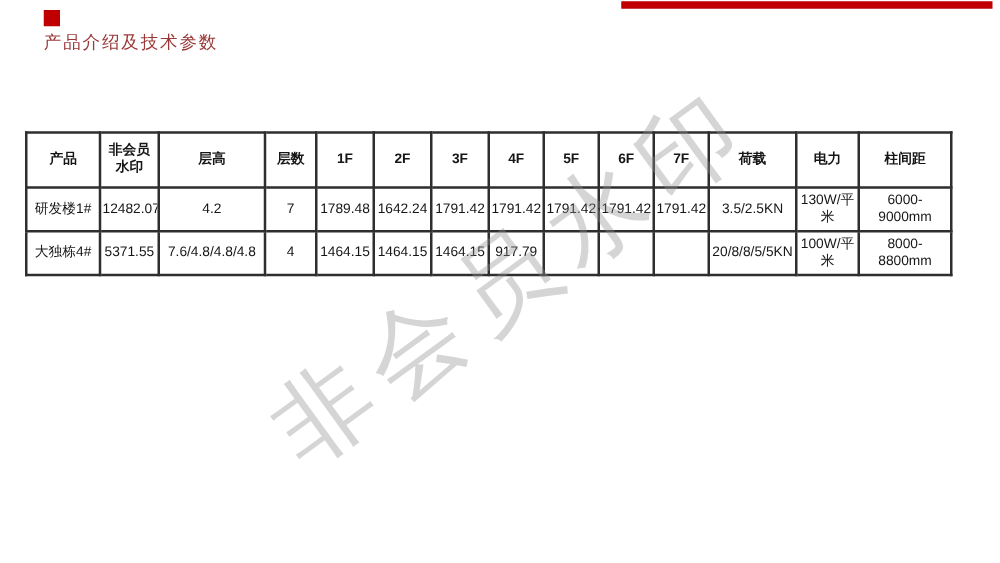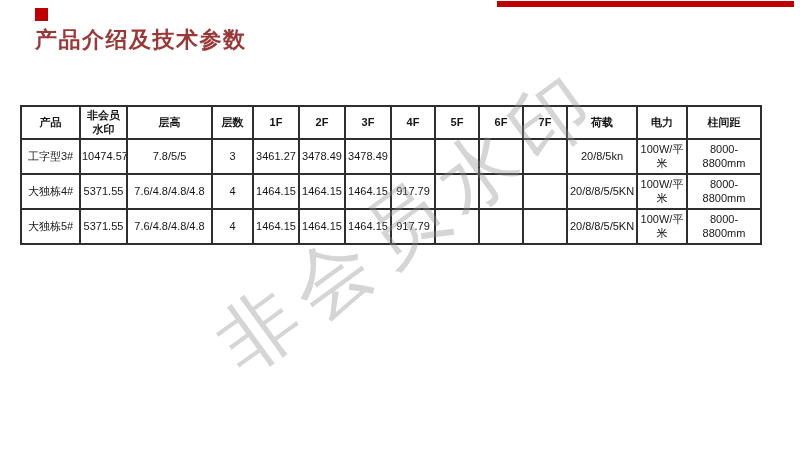--- a/index.html
+++ b/index.html
@@ -16,21 +16,21 @@
     background: var(--accent, #C00000);
   }
   .accent-bar {
     position: absolute; left: 497px; top: 1px;
     width: 297px; height: 6px;
     background: var(--accent, #C00000);
   }
   .page-title {
     position: absolute; left: 35px; top: 25px;
     margin: 0;
-    font-size: 22px; font-weight: 700;
+    font-size: 14px; font-weight: 400;
     letter-spacing: 1.5px;
     color: var(--title-color, #9A3838);
   }
   .watermark {
     position: absolute; left: 410px; top: 222px;
     transform: translate(-50%, -50%) rotate(-36deg);
     font-size: 78px; letter-spacing: 12px;
     white-space: nowrap;
     color: rgba(145,145,145,0.38);
     z-index: 5;
@@ -47,21 +47,21 @@
     border: 2px solid #2e2e2e;
     text-align: center;
     vertical-align: middle;
     padding: 0 1px;
     font-size: 11px;
     color: #161616;
     overflow: hidden;
     white-space: pre-line;
     line-height: 1.25;
   }
-  .spec-table thead tr { height: 33px; }
+  .spec-table thead tr { height: 44px; }
   .spec-table tbody tr { height: 35px; }
   .spec-table th { font-weight: 700; }
   .spec-table td { font-weight: 400; }
 </style>
 </head>
 <body>
 
 <div class="accent-square"></div>
 <div class="accent-bar"></div>
 
@@ -99,55 +99,38 @@
         <th>5F</th>
         <th>6F</th>
         <th>7F</th>
         <th>荷载</th>
         <th>电力</th>
         <th>柱间距</th>
       </tr>
   </thead>
   <tbody>
       <tr>
-        <td>工字型3#</td>
-        <td>10474.57</td>
-        <td>7.8/5/5</td>
-        <td>3</td>
-        <td>3461.27</td>
-        <td>3478.49</td>
-        <td>3478.49</td>
-        <td></td>
-        <td></td>
-        <td></td>
-        <td></td>
-        <td>20/8/5kn</td>
-        <td>100W/平米</td>
-        <td>8000-
-8800mm</td>
+        <td>研发楼1#</td>
+        <td>12482.07</td>
+        <td>4.2</td>
+        <td>7</td>
+        <td>1789.48</td>
+        <td>1642.24</td>
+        <td>1791.42</td>
+        <td>1791.42</td>
+        <td>1791.42</td>
+        <td>1791.42</td>
+        <td>1791.42</td>
+        <td>3.5/2.5KN</td>
+        <td>130W/平米</td>
+        <td>6000-
+9000mm</td>
       </tr>
       <tr>
         <td>大独栋4#</td>
-        <td>5371.55</td>
-        <td>7.6/4.8/4.8/4.8</td>
-        <td>4</td>
-        <td>1464.15</td>
-        <td>1464.15</td>
-        <td>1464.15</td>
-        <td>917.79</td>
-        <td></td>
-        <td></td>
-        <td></td>
-        <td>20/8/8/5/5KN</td>
-        <td>100W/平米</td>
-        <td>8000-
-8800mm</td>
-      </tr>
-      <tr>
-        <td>大独栋5#</td>
         <td>5371.55</td>
         <td>7.6/4.8/4.8/4.8</td>
         <td>4</td>
         <td>1464.15</td>
         <td>1464.15</td>
         <td>1464.15</td>
         <td>917.79</td>
         <td></td>
         <td></td>
         <td></td>

